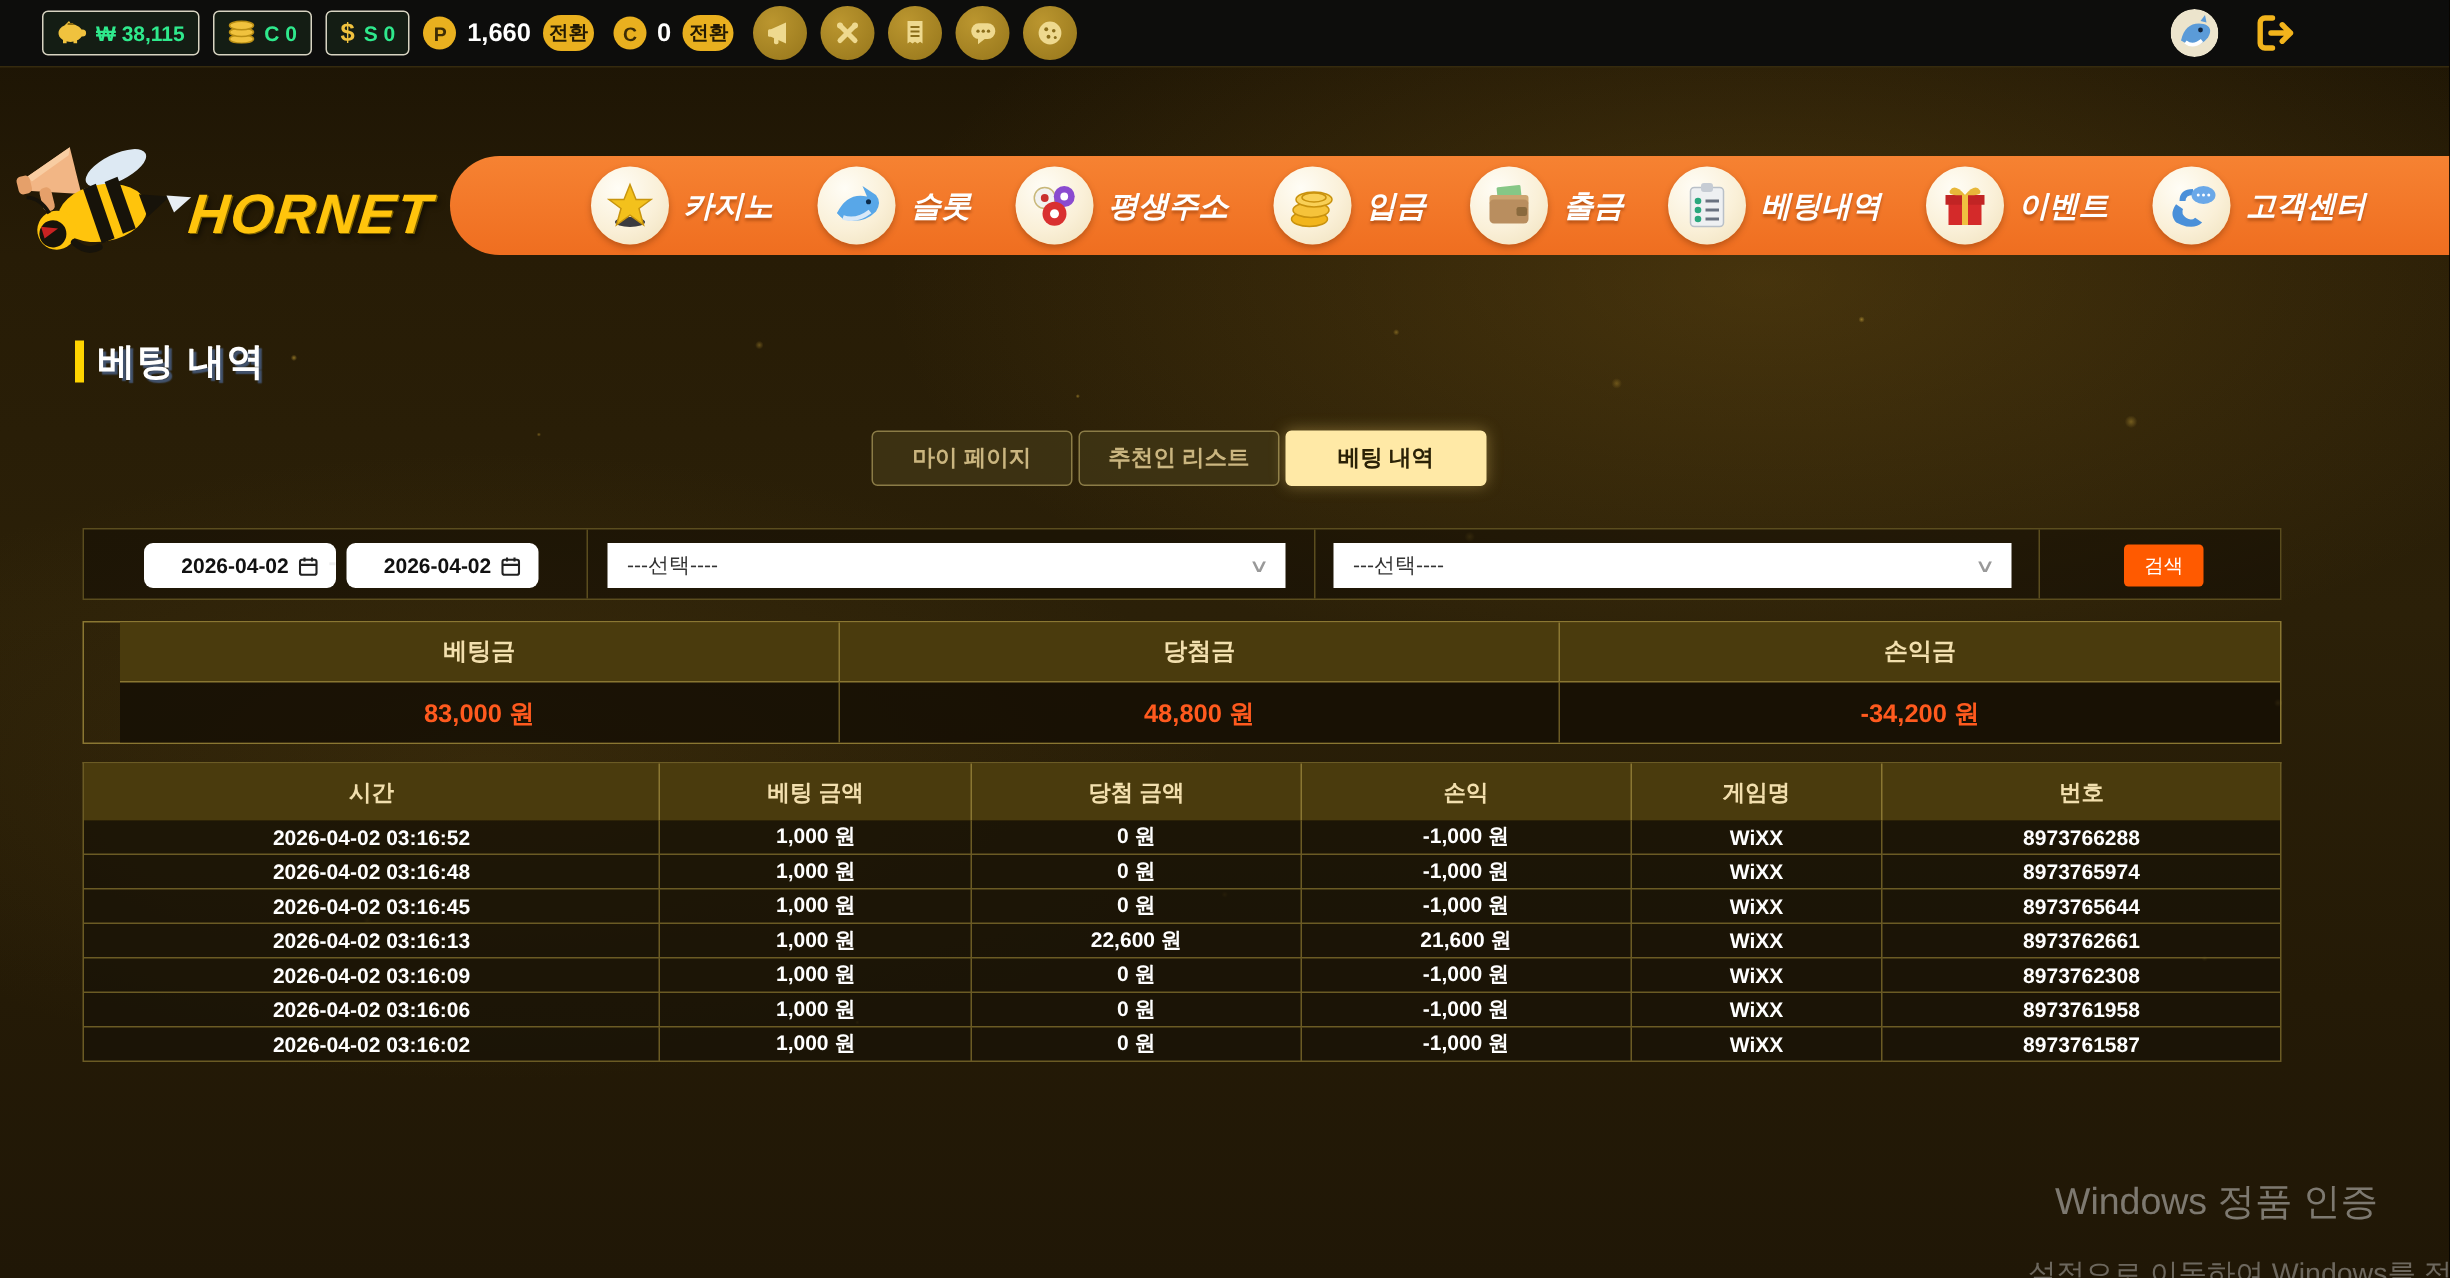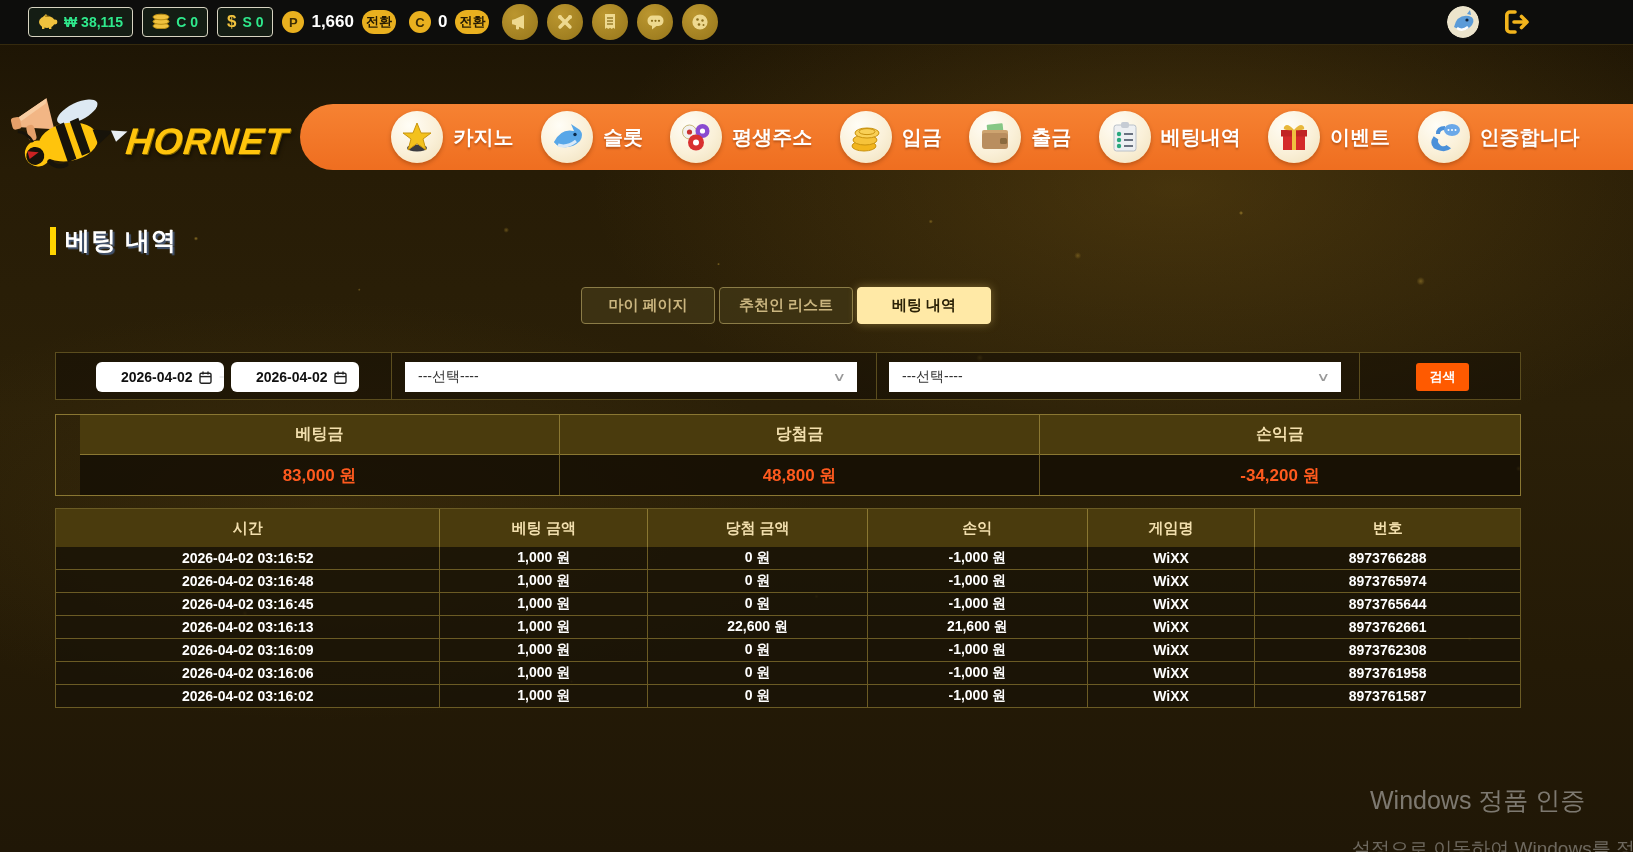--- a/index.html
+++ b/index.html
@@ -43,21 +43,21 @@
   .notice{position:absolute;left:0;top:44px;width:100%;height:56px;border-top:1px solid #352a0e;}
   .notice-text{position:absolute;left:1040px;top:64px;color:#f4f2ec;font-weight:800;font-size:17px;letter-spacing:.3px;}
   .mega{position:absolute;left:8px;top:52px;}
   
   .brand{position:absolute;left:8px;top:98px;display:flex;align-items:center;}
   .brand-name{font-size:37px;font-weight:900;font-style:italic;color:#ffc40c;letter-spacing:1px;
     transform:skewX(-6deg);margin-left:-14px;text-shadow:1px 1px 0 #7e6200,2px 3px 4px rgba(0,0,0,.6);}
   .mainnav{position:absolute;left:300px;top:104px;width:1333px;height:66px;
     background:linear-gradient(180deg,#f68232 0%,#ef6e20 100%);border-radius:34px 0 0 34px;
     display:flex;align-items:center;justify-content:space-evenly;padding:0 26px 0 64px;}
-  .nav-item{display:flex;align-items:center;gap:10px;cursor:pointer;}
+  .nav-item{display:flex;align-items:center;gap:10px;cursor:pointer;font-style:italic;}
   .nav-badge{width:52px;height:52px;border-radius:50%;flex:0 0 auto;
     background:radial-gradient(circle at 35% 28%,#fffdf6 0%,#faf0d8 55%,#efe0bb 100%);
     box-shadow:0 2px 4px rgba(90,35,0,.35);display:flex;align-items:center;justify-content:center;}
   .nav-label{color:#fff;font-weight:800;font-size:20px;text-shadow:0 2px 2px rgba(120,45,0,.45);white-space:nowrap;}
   
   .title-row{position:absolute;left:50px;top:224px;display:flex;align-items:center;gap:9px;}
   .title-bar{width:6px;height:28px;background:#ffd400;}
   .page-title{color:#fff;font-weight:800;font-size:25px;letter-spacing:1px;text-shadow:2px 2px 1px rgba(100,150,240,.45);}
   .tabs{position:absolute;left:581px;top:287px;display:flex;gap:4px;}
   .tab{min-width:134px;height:37px;display:flex;align-items:center;justify-content:center;border-radius:4px;
@@ -67,21 +67,21 @@
   .filterbar{position:absolute;left:55px;top:352px;width:1466px;height:48px;
     background:rgba(18,12,3,.55);border:1px solid #5b4d1e;}
   .fdiv{position:absolute;top:0;width:1px;height:46px;background:#5b4d1e;}
   .white-field{position:absolute;top:9px;height:30px;background:#fff;display:flex;align-items:center;cursor:pointer;}
   .datef{border-radius:6px;justify-content:center;gap:6px;width:128px;}
   .datef input{border:none;outline:none;width:84px;text-align:right;font-size:14px;font-weight:700;color:#111;background:transparent;padding:0;}
   .dash{position:absolute;left:163px;top:14px;color:#eee;font-weight:700;}
   .selectf{border-radius:0;width:452px;padding:0 13px;font-size:14px;color:#333;justify-content:flex-start;}
   .chev{margin-left:auto;color:#999;font-size:12px;transform:scaleX(1.6);}
   .search-btn{position:absolute;left:1360px;top:10px;width:53px;height:28px;background:#ff5a00;border-radius:3px;
-    color:#fff;font-weight:700;font-size:13px;display:flex;align-items:center;justify-content:center;cursor:pointer;}
+    color:#fff;font-weight:400;font-size:13px;display:flex;align-items:center;justify-content:center;cursor:pointer;}
   
   .summary{position:absolute;left:55px;top:414px;width:1466px;border:1px solid #8a7732;padding-left:24px;}
   .sum-h{display:grid;grid-template-columns:1fr 1fr 1fr;background:#4a3b0d;}
   .sum-h > div{height:39px;display:flex;align-items:center;justify-content:center;
     color:#f2dfae;font-weight:700;font-size:16px;border-right:1px solid #8a7732;}
   .sum-h > div:last-child{border-right:none;}
   .sum-v{display:grid;grid-template-columns:1fr 1fr 1fr;background:rgba(20,14,4,.8);}
   .sum-v > div{height:41px;display:flex;align-items:center;justify-content:center;
     color:#ff5a1e;font-weight:700;font-size:17px;border-right:1px solid #6b5b24;border-top:1px solid #8a7732;}
   .sum-v > div:last-child{border-right:none;}
@@ -330,21 +330,21 @@
       <span class="nav-badge">
         <svg width="34" height="32" viewBox="0 0 34 32">
             <path d="M6 26 Q2 20 8 14 L12 18 Q10 21 13 24 Q16 27 19 25 l4 4 Q17 33 9 28 Z" fill="#4a90d9" transform="rotate(-10 14 22)"></path>
             <path d="M9 13 Q9 5 18 5 L18 9 Q13 9 13 13z" fill="#4a90d9"></path>
             <ellipse cx="25" cy="9" rx="8" ry="6" fill="#6aa8e8"></ellipse>
             <circle cx="21.5" cy="9" r="1" fill="#fff"></circle>
             <circle cx="25" cy="9" r="1" fill="#fff"></circle>
             <circle cx="28.5" cy="9" r="1" fill="#fff"></circle>
           </svg>
       </span>
-      <span class="nav-label">인증합니다</span>
+      <span class="nav-label">고객센터</span>
     </div>
   </nav>
 
   <div class="title-row">
     <span class="title-bar"></span>
     <span class="page-title">베팅 내역</span>
   </div>
 
   <div class="tabs">
     <div class="tab">마이 페이지</div>

